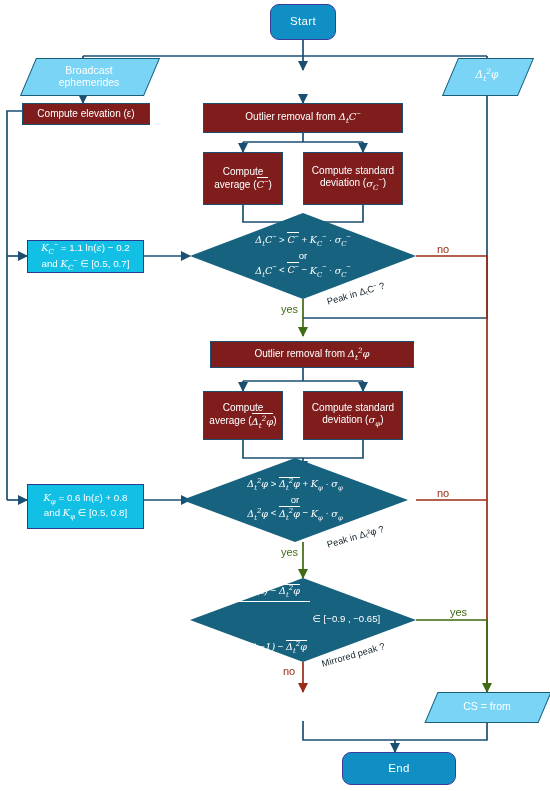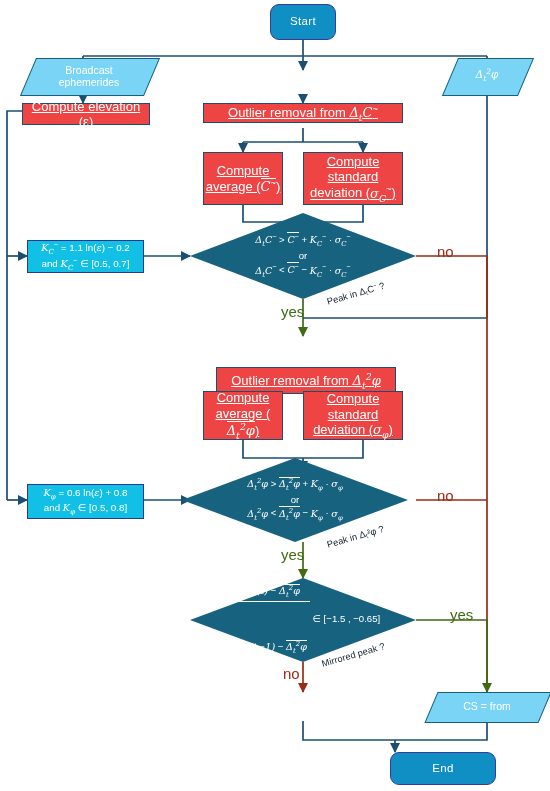--- a/index.html
+++ b/index.html
@@ -3,32 +3,32 @@
 <meta charset="utf-8">
 <style>
   html,body{margin:0;padding:0;background:#ffffff;}
   body{width:550px;height:791px;font-family:"Liberation Sans",sans-serif;-webkit-font-smoothing:antialiased;}
   #canvas{position:relative;width:550px;height:791px;overflow:hidden;background:#fff;}
   svg.wires{position:absolute;left:0;top:0;width:550px;height:791px;}
 
   .node{position:absolute;box-sizing:border-box;display:flex;align-items:center;justify-content:center;
         text-align:center;color:#ffffff;line-height:1.18;}
   .terminal{background:#0f8fc4;border:1.6px solid #3b3a9c;border-radius:9px;font-size:11.5px;letter-spacing:.3px;}
-  .process{background:#ef4444;border:1.6px solid #1b4f72;font-size:13px;text-decoration:underline;}
+  .process{background:#7f1d1d;border:1.6px solid #1b4f72;font-size:10px;}
   .io{background:transparent;border:none;font-size:10.5px;}
   .io .shape{position:absolute;left:0;top:0;width:100%;height:100%;background:#79d4f5;border:1.6px solid #1b5e7a;
              transform:skewX(-23deg);}
   .io .txt{position:relative;z-index:2;width:100%;padding:0 8px;box-sizing:border-box;}
   .decision{background:transparent;border:none;}
   .decision .dshape{position:absolute;left:0;top:0;width:100%;height:100%;background:#17627f;
       clip-path:polygon(50% 0,100% 50%,50% 100%,0 50%);}
   .decision .dtxt{position:relative;z-index:2;width:100%;color:#fff;font-size:9.6px;line-height:1.35;}
   .krule{background:#12c0e6;border:1.6px solid #2b3a8f;font-size:9.8px;color:#fff;}
 
-  .lbl{position:absolute;font-size:15px;z-index:5;}
+  .lbl{position:absolute;font-size:11px;z-index:5;}
   .lbl.yes{color:#3f6b12;}
   .lbl.no{color:#9a2b16;}
   .qlabel{position:absolute;z-index:6;color:#10212b;font-size:9.3px;transform:rotate(-16deg);
           transform-origin:left center;white-space:nowrap;}
 
   i.it{font-style:italic;font-family:"DejaVu Serif",serif;}
   .frac{display:inline-block;vertical-align:middle;text-align:center;}
   .frac .num{display:block;padding:0 3px;border-bottom:1px solid #fff;}
   .frac .den{display:block;padding:0 3px;margin-top:38px;}
   .ovl{border-top:1px solid #fff;display:inline-block;padding-top:0px;line-height:1.05;}
@@ -124,21 +124,21 @@
     <span class="shape"></span>
     <span class="txt">
       <i class="it">Δ<sub>t</sub><sup>2</sup>φ</i>
     </span>
   </div>
 
   <div class="node process" style="left:22px;top:103px;width:128px;height:22px;">
     <span>Compute elevation (ε)</span>
   </div>
 
-  <div class="node process" style="left:203px;top:103px;width:200px;height:20px;">
+  <div class="node process" style="left:203px;top:103px;width:200px;height:30px;">
     <span>Outlier removal from <i class="it">Δ<sub>t</sub>C</i><sup>~</sup></span>
   </div>
 
   <div class="node process" style="left:203px;top:152px;width:80px;height:53px;">
     <span>Compute<br>average (<span class="ovl"><i class="it">C</i><sup>~</sup></span>)</span>
   </div>
 
   <div class="node process" style="left:303px;top:152px;width:100px;height:53px;">
     <span>Compute standard<br>deviation (<i class="it">σ<sub>C</sub></i><sup>~</sup>)</span>
   </div>
@@ -155,33 +155,33 @@
     <span class="dtxt">
       <i class="it">Δ<sub>t</sub>C</i><sup>~</sup> &gt; <span class="ovl"><i class="it">C</i><sup>~</sup></span> + <i class="it">K<sub>C</sub></i><sup>~</sup> · <i class="it">σ<sub>C</sub></i><sup>~</sup><br>
       or<br>
       <i class="it">Δ<sub>t</sub>C</i><sup>~</sup> &lt; <span class="ovl"><i class="it">C</i><sup>~</sup></span> − <i class="it">K<sub>C</sub></i><sup>~</sup> · <i class="it">σ<sub>C</sub></i><sup>~</sup>
     </span>
   </div>
   <span class="qlabel" style="left:327px;top:295px;">Peak in ΔₜC⁻ ?</span>
   <span class="lbl yes" style="left:281px;top:303px;">yes</span>
   <span class="lbl no" style="left:437px;top:243px;">no</span>
 
-  <div class="node process" style="left:216px;top:341px;width:180px;height:27px;margin-top:26px;">
+  <div class="node process" style="left:210px;top:341px;width:204px;height:27px;">
     <span>Outlier removal from <i class="it">Δ<sub>t</sub><sup>2</sup>φ</i></span>
   </div>
 
   <div class="node process" style="left:203px;top:391px;width:80px;height:49px;">
     <span>Compute<br>average (<span class="ovl"><i class="it">Δ<sub>t</sub><sup>2</sup>φ</i></span>)</span>
   </div>
 
   <div class="node process" style="left:303px;top:391px;width:100px;height:49px;">
     <span>Compute standard<br>deviation (<i class="it">σ<sub>φ</sub></i>)</span>
   </div>
 
-  <div class="node krule" style="left:27px;top:484px;width:117px;height:35px;">
+  <div class="node krule" style="left:27px;top:484px;width:117px;height:45px;">
     <span>
       <i class="it">K<sub>φ</sub></i> = 0.6 ln(<i class="it">ε</i>) + 0.8<br>
       and <i class="it">K<sub>φ</sub></i> ∈ [0.5, 0.8]
     </span>
   </div>
 
   <div class="node decision" style="left:182px;top:458px;width:226px;height:84px;">
     <span class="dshape"></span>
     <span class="dtxt">
       <i class="it">Δ<sub>t</sub><sup>2</sup>φ</i> &gt; <span class="ovl"><i class="it">Δ<sub>t</sub><sup>2</sup>φ</i></span> + <i class="it">K<sub>φ</sub></i> · <i class="it">σ<sub>φ</sub></i><br>
@@ -193,30 +193,30 @@
   <span class="lbl yes" style="left:281px;top:546px;">yes</span>
   <span class="lbl no" style="left:437px;top:487px;">no</span>
 
   <div class="node decision" style="left:190px;top:578px;width:226px;height:84px;">
     <span class="dshape"></span>
     <span class="dtxt">
       <span class="frac">
         <span class="num"><i class="it">Δ<sub>t</sub><sup>2</sup>φ(t)</i> − <span class="ovl"><i class="it">Δ<sub>t</sub><sup>2</sup>φ</i></span></span>
         <span class="den"><i class="it">Δ<sub>t</sub><sup>2</sup>φ(t−1)</i> − <span class="ovl"><i class="it">Δ<sub>t</sub><sup>2</sup>φ</i></span></span>
       </span>
-      <span>∈ [−1.5 , −0.65]</span>
+      <span>∈ [−0.9 , −0.65]</span>
     </span>
   </div>
   <span class="qlabel" style="left:322px;top:659px;">Mirrored peak ?</span>
   <span class="lbl no" style="left:283px;top:665px;">no</span>
   <span class="lbl yes" style="left:450px;top:606px;">yes</span>
 
 
   <div class="node io" style="left:431px;top:692px;width:112px;height:29px;">
     <span class="shape"></span>
     <span class="txt">CS = from</span>
   </div>
 
-  <div class="node terminal" style="left:342px;top:752px;width:106px;height:33px;margin-left:48px;">
+  <div class="node terminal" style="left:342px;top:752px;width:114px;height:33px;">
     <span>End</span>
   </div>
 
 </div>
 
 </body></html>

